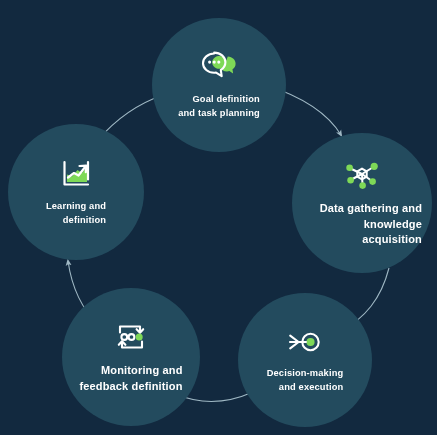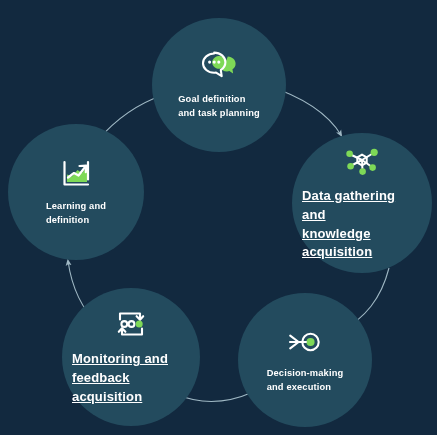--- a/index.html
+++ b/index.html
@@ -40,35 +40,35 @@
   .node-icon {
     display: block;
     margin-bottom: 9px;
     line-height: 0;
   }
   .node-label {
     color: #ffffff;
     font-size: 9.3px;
     font-weight: bold;
     line-height: 1.45;
-    text-align: left;
+    text-align: right;
     letter-spacing: 0.15px;
     white-space: pre-line;
     padding: 0 10px;
   }
 
   
   #node-goal        { left: 152px; top: 18px;  width: 134px; height: 134px; }
   #node-data        { left: 292px; top: 133px; width: 140px; height: 140px; }
   #node-decision    { left: 238px; top: 293px; width: 134px; height: 134px; }
   #node-monitoring  { left: 62px;  top: 288px; width: 138px; height: 138px; }
   #node-learning    { left: 8px;   top: 124px; width: 136px; height: 136px; }
 
   #node-data .node-label,
-  #node-monitoring .node-label { font-size: 13px; text-decoration: underline; }
+  #node-monitoring .node-label { font-size: 11px; }
 </style>
 </head>
 <body>
 
 <div id="diagram">
 
   <svg class="arrows-layer" viewBox="0 0 437 435" width="437" height="435">
     <defs>
       <marker id="ah" markerWidth="7" markerHeight="7" refX="4.2" refY="3.1" orient="auto" markerUnits="strokeWidth">
         <path d="M0,0.4 L6.2,3.1 L0,5.8 L1.5,3.1 Z" fill="#9fb8c4"></path>
@@ -146,21 +146,21 @@
         <path d="M7,12.5 L7,6.5 L27,6.5 L27,11.5" fill="none" stroke="#ffffff" stroke-width="2.1" stroke-linejoin="round" stroke-linecap="round"></path>
         <path d="M23.6,9.2 L27,12.8 L30.2,9.2" fill="none" stroke="#ffffff" stroke-width="2.1" stroke-linejoin="round" stroke-linecap="round"></path>
         <path d="M29,21.5 L29,27.5 L9,27.5 L9,22.5" fill="none" stroke="#ffffff" stroke-width="2.1" stroke-linejoin="round" stroke-linecap="round"></path>
         <path d="M12.4,24.8 L9,21.2 L5.8,24.8" fill="none" stroke="#ffffff" stroke-width="2.1" stroke-linejoin="round" stroke-linecap="round"></path>
         <circle cx="11.3" cy="17" r="2.9" fill="none" stroke="#ffffff" stroke-width="2.1"></circle>
         <circle cx="18.5" cy="17" r="2.9" fill="none" stroke="#ffffff" stroke-width="2.1"></circle>
         <circle cx="26.2" cy="17" r="3.5" fill="#7ed957"></circle>
       </svg>
     </span>
     <span class="node-label">Monitoring and
-feedback acquisition</span>
+feedback definition</span>
   </div>
 
   <div id="node-learning" class="node">
     <span class="node-icon">
       <svg width="34" height="34" viewBox="0 0 34 34">
         <path d="M8,25 L8,17.5 L13,19.5 L18.5,13 L23,16 L28,9.5 L28,25 Z" fill="#7ed957"></path>
         <path d="M5.5,5 L5.5,27.5 L29,27.5" fill="none" stroke="#ffffff" stroke-width="2.2" stroke-linecap="round" stroke-linejoin="round"></path>
         <path d="M29,5 L29,22.5" fill="none" stroke="#ffffff" stroke-width="2.2" stroke-linecap="round"></path>
         <path d="M9,20.5 L15,16 L19.5,18.5 L26.5,9.5" fill="none" stroke="#ffffff" stroke-width="2.2" stroke-linecap="round" stroke-linejoin="round"></path>
         <path d="M20.5,9 L27.2,8.6 L26.8,15.2" fill="none" stroke="#ffffff" stroke-width="2.2" stroke-linecap="round" stroke-linejoin="round"></path>

